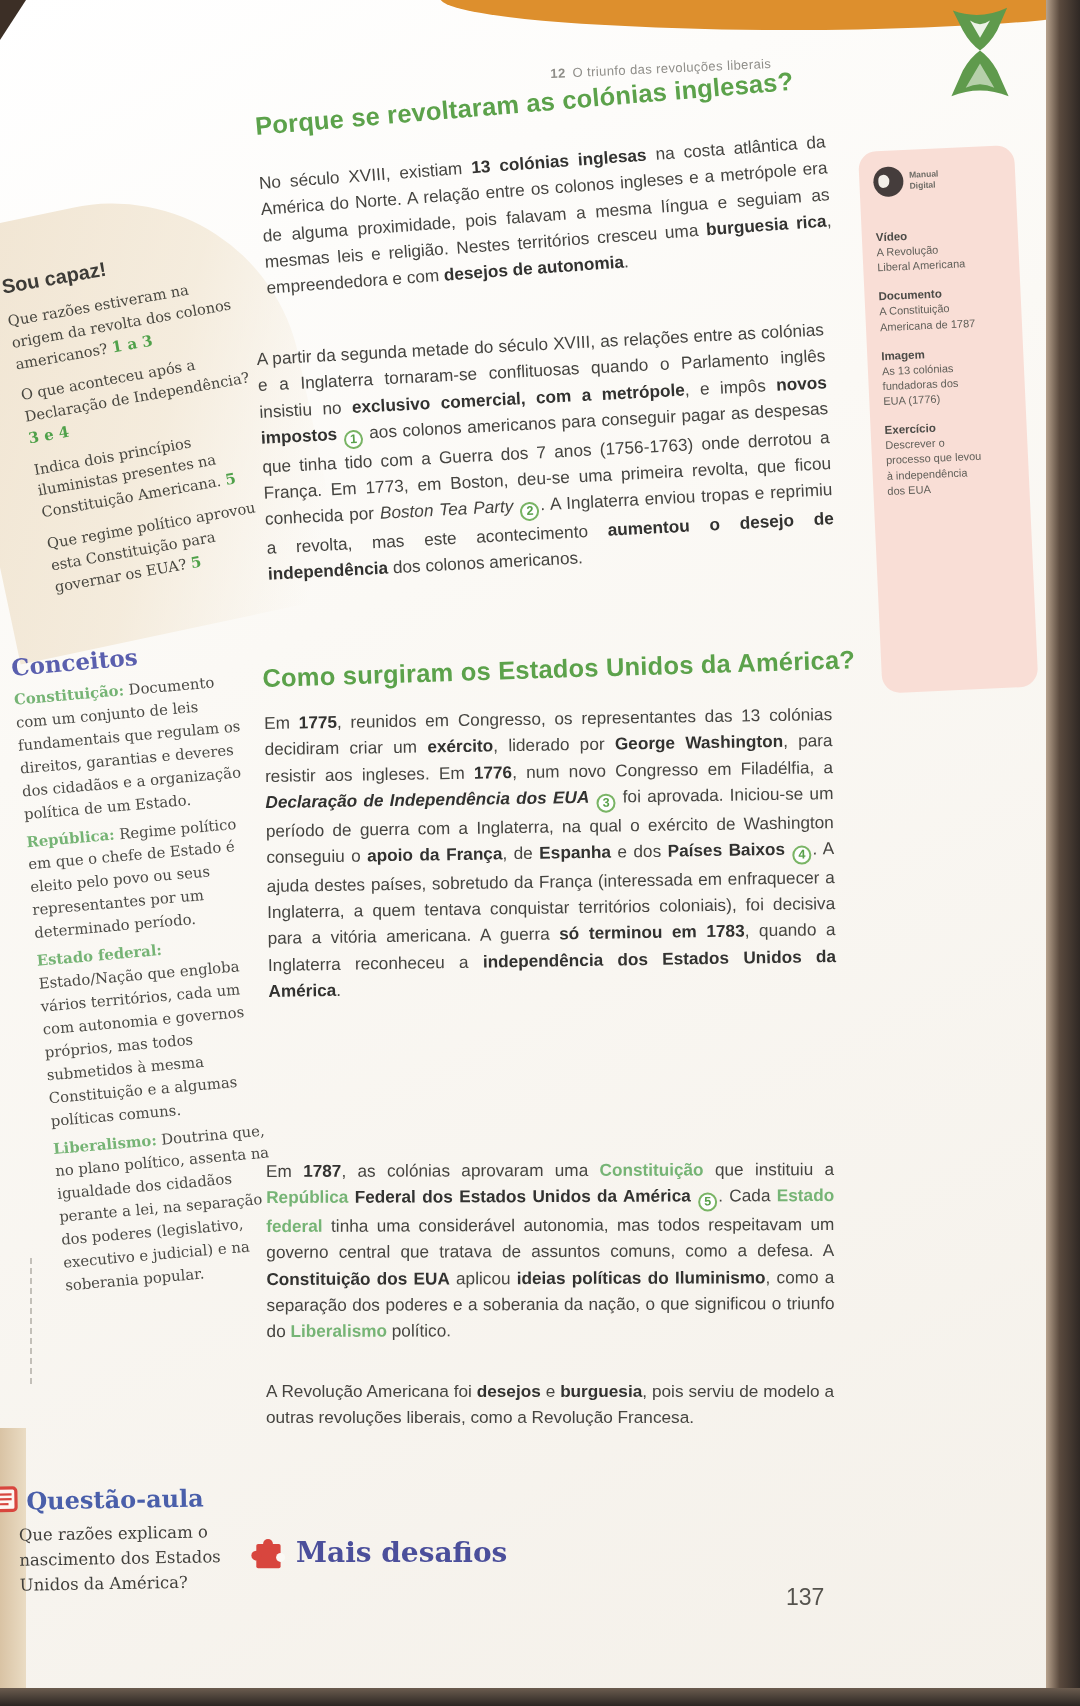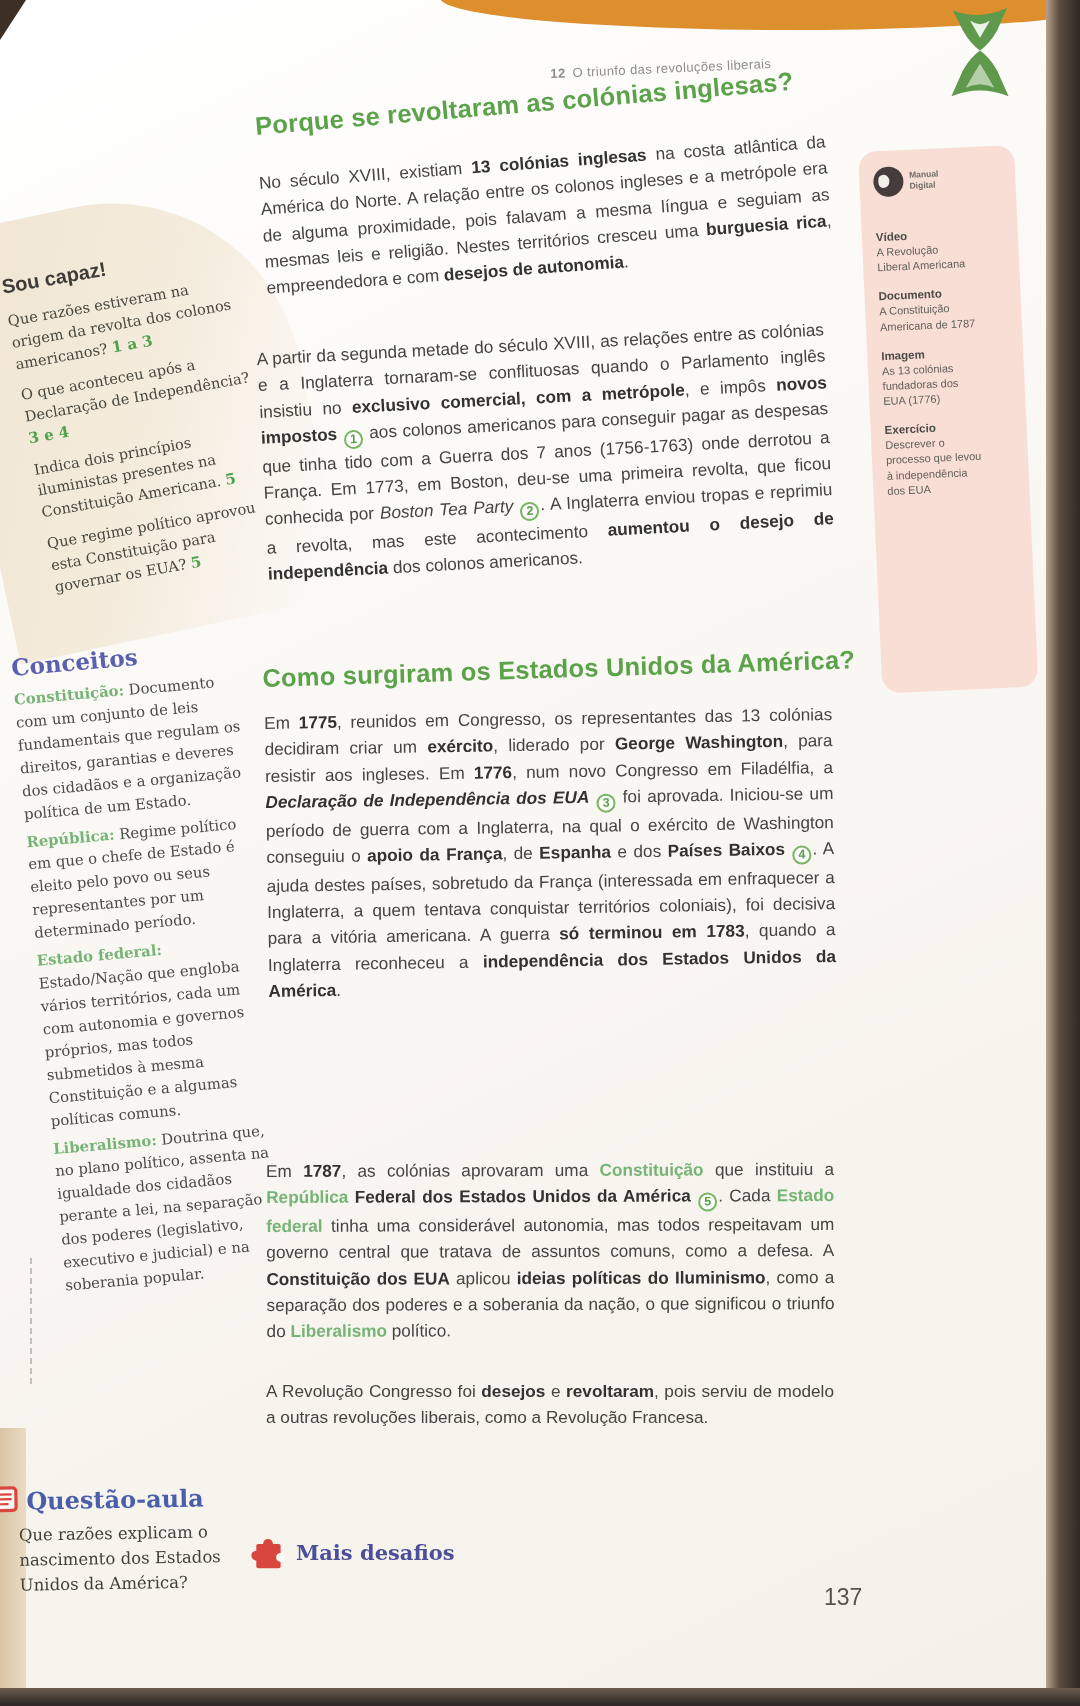--- a/index.html
+++ b/index.html
@@ -77,24 +77,24 @@
   .cdef{font-size:14.8px;line-height:1.55;color:#4b4a45;margin-bottom:5px;}
 
   .qa{left:0px;top:1486px;width:250px;transform:rotate(-1deg);}
   .qa-head{display:flex;align-items:center;gap:8px;margin-bottom:8px;margin-left:-8px;}
   .qa-title{color:#4a5faa;font-size:24px;font-weight:700;}
   .qa-q{font-size:16.5px;line-height:1.5;color:#403f3b;width:232px;margin-left:18px;}
 
   
   .md{left:250px;top:1534px;width:620px;}
   .md-head{display:flex;align-items:center;gap:10px;}
-  .md-title{color:#4b4f9b;font-size:21px;font-weight:700;}
+  .md-title{color:#4b4f9b;font-size:28px;font-weight:700;}
   .md-text{font-size:17.5px;color:#3e3d39;margin:6px 0 0 44px;}
 
-  .pagenum{left:824px;top:1584px;font-size:23px;color:#55534e;}
+  .pagenum{left:786px;top:1584px;font-size:23px;color:#55534e;}
 </style>
 </head>
 <body>
 
 <div class="canvas">
 
   <div class="abs band-orange"></div>
   <div class="abs corner-tl"></div>
   <div class="abs tan-corner"></div>
   <div class="abs tan-edge"></div>
@@ -164,21 +164,21 @@
     <div class="qa-q">Que razões explicam o nascimento dos Estados Unidos da América?</div>
   </div>
 
   <h2 class="abs sec-h pos-h1">Porque se revoltaram as colónias inglesas?</h2>
   <p class="abs body-p pos-p1"><span>No século XVIII, existiam </span><span class="st-b">13 colónias inglesas</span><span> na costa atlântica da América do Norte. A relação entre os colonos ingleses e a metrópole era de alguma proximidade, pois falavam a mesma língua e seguiam as mesmas leis e religião. Nestes territórios cresceu uma </span><span class="st-b">burguesia rica</span><span>, empreendedora e com </span><span class="st-b">desejos de autonomia</span><span>.</span></p>
   <p class="abs body-p pos-p2"><span>A partir da segunda metade do século XVIII, as relações entre as colónias e a Inglaterra tornaram-se conflituosas quando o Parlamento inglês insistiu no </span><span class="st-b">exclusivo comercial, com a metrópole</span><span>, e impôs </span><span class="st-b">novos impostos</span><span> </span><span class="st-n">1</span><span> aos colonos americanos para conseguir pagar as despesas que tinha tido com a Guerra dos 7 anos (1756-1763) onde derrotou a França. Em 1773, em Boston, deu-se uma primeira revolta, que ficou conhecida por </span><span class="st-i">Boston Tea Party</span><span> </span><span class="st-n">2</span><span>. A Inglaterra enviou tropas e reprimiu a revolta, mas este acontecimento </span><span class="st-b">aumentou o desejo de independência</span><span> dos colonos americanos.</span></p>
 
   <h2 class="abs sec-h pos-h2">Como surgiram os Estados Unidos da América?</h2>
   <p class="abs body-p pos-p3"><span>Em </span><span class="st-b">1775</span><span>, reunidos em Congresso, os representantes das 13 colónias decidiram criar um </span><span class="st-b">exército</span><span>, liderado por </span><span class="st-b">George Washington</span><span>, para resistir aos ingleses. Em </span><span class="st-b">1776</span><span>, num novo Congresso em Filadélfia, a </span><span class="st-bi">Declaração de Independência dos EUA</span><span> </span><span class="st-n">3</span><span> foi aprovada. Iniciou-se um período de guerra com a Inglaterra, na qual o exército de Washington conseguiu o </span><span class="st-b">apoio da França</span><span>, de </span><span class="st-b">Espanha</span><span> e dos </span><span class="st-b">Países Baixos</span><span> </span><span class="st-n">4</span><span>. A ajuda destes países, sobretudo da França (interessada em enfraquecer a Inglaterra, a quem tentava conquistar territórios coloniais), foi decisiva para a vitória americana. A guerra </span><span class="st-b">só terminou em 1783</span><span>, quando a Inglaterra reconheceu a </span><span class="st-b">independência dos Estados Unidos da América</span><span>.</span></p>
   <p class="abs body-p pos-p4"><span>Em </span><span class="st-b">1787</span><span>, as colónias aprovaram uma </span><span class="st-g">Constituição</span><span> que instituiu a </span><span class="st-g">República</span><span> </span><span class="st-b">Federal dos Estados Unidos da América</span><span> </span><span class="st-n">5</span><span>. Cada </span><span class="st-g">Estado federal</span><span> tinha uma considerável autonomia, mas todos respeitavam um governo central que tratava de assuntos comuns, como a defesa. A </span><span class="st-b">Constituição dos EUA</span><span> aplicou </span><span class="st-b">ideias políticas do Iluminismo</span><span>, como a separação dos poderes e a soberania da nação, o que significou o triunfo do </span><span class="st-g">Liberalismo</span><span> político.</span></p>
-  <p class="abs body-p pos-p5"><span>A Revolução Congresso foi </span><span class="st-b">desejos</span><span> e </span><span class="st-b">revoltaram</span><span>, pois serviu de modelo a outras revoluções liberais, como a Revolução Francesa.</span></p>
+  <p class="abs body-p pos-p5"><span>A Revolução Americana foi </span><span class="st-b">desejos</span><span> e </span><span class="st-b">burguesia</span><span>, pois serviu de modelo a outras revoluções liberais, como a Revolução Francesa.</span></p>
 
   <div class="abs md">
     <div class="md-head">
       <svg width="36" height="36" viewBox="0 0 40 40">
         <rect x="7" y="11" width="27" height="27" rx="2" fill="#d8463e"></rect>
         <circle cx="20" cy="11" r="5.5" fill="#d8463e"></circle>
         <circle cx="7" cy="24" r="5.5" fill="#d8463e"></circle>
         <circle cx="34" cy="26" r="5" fill="#fbf9f5"></circle>
       </svg>
       <span class="md-title serif">Mais desafios</span>

